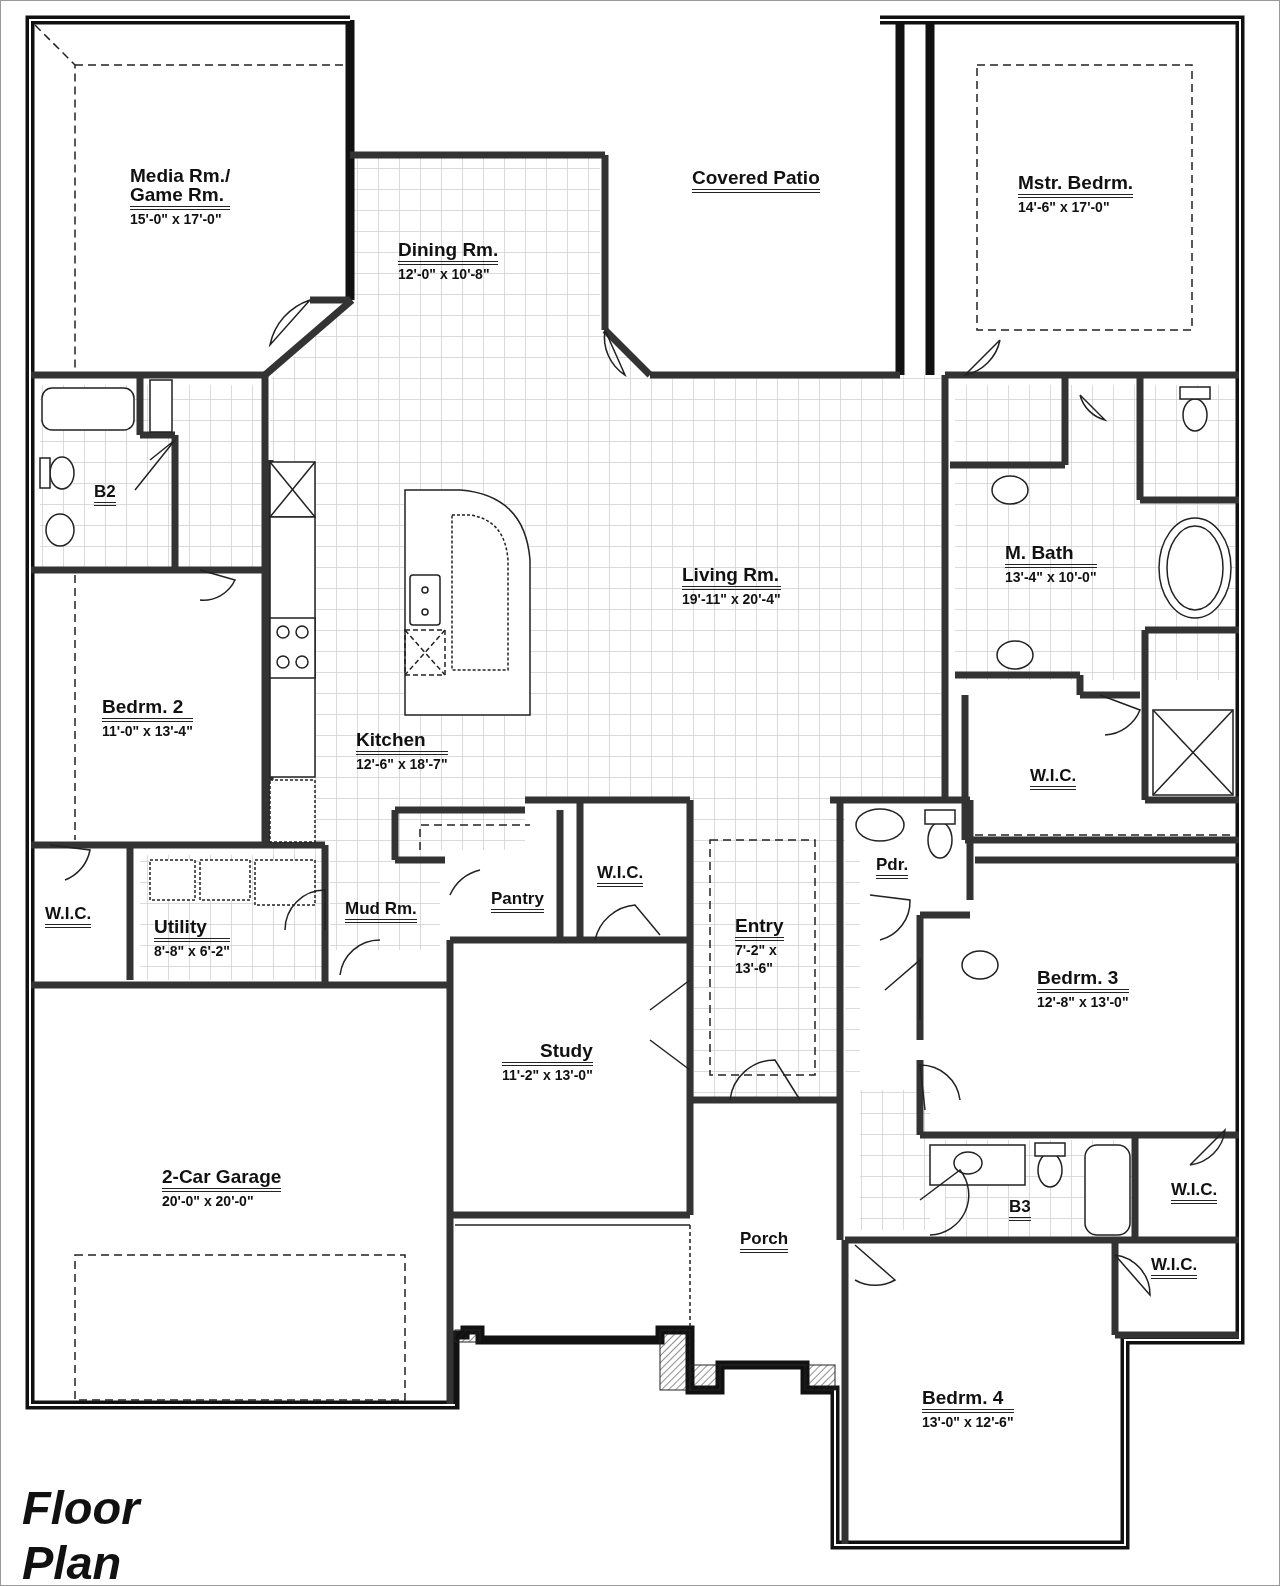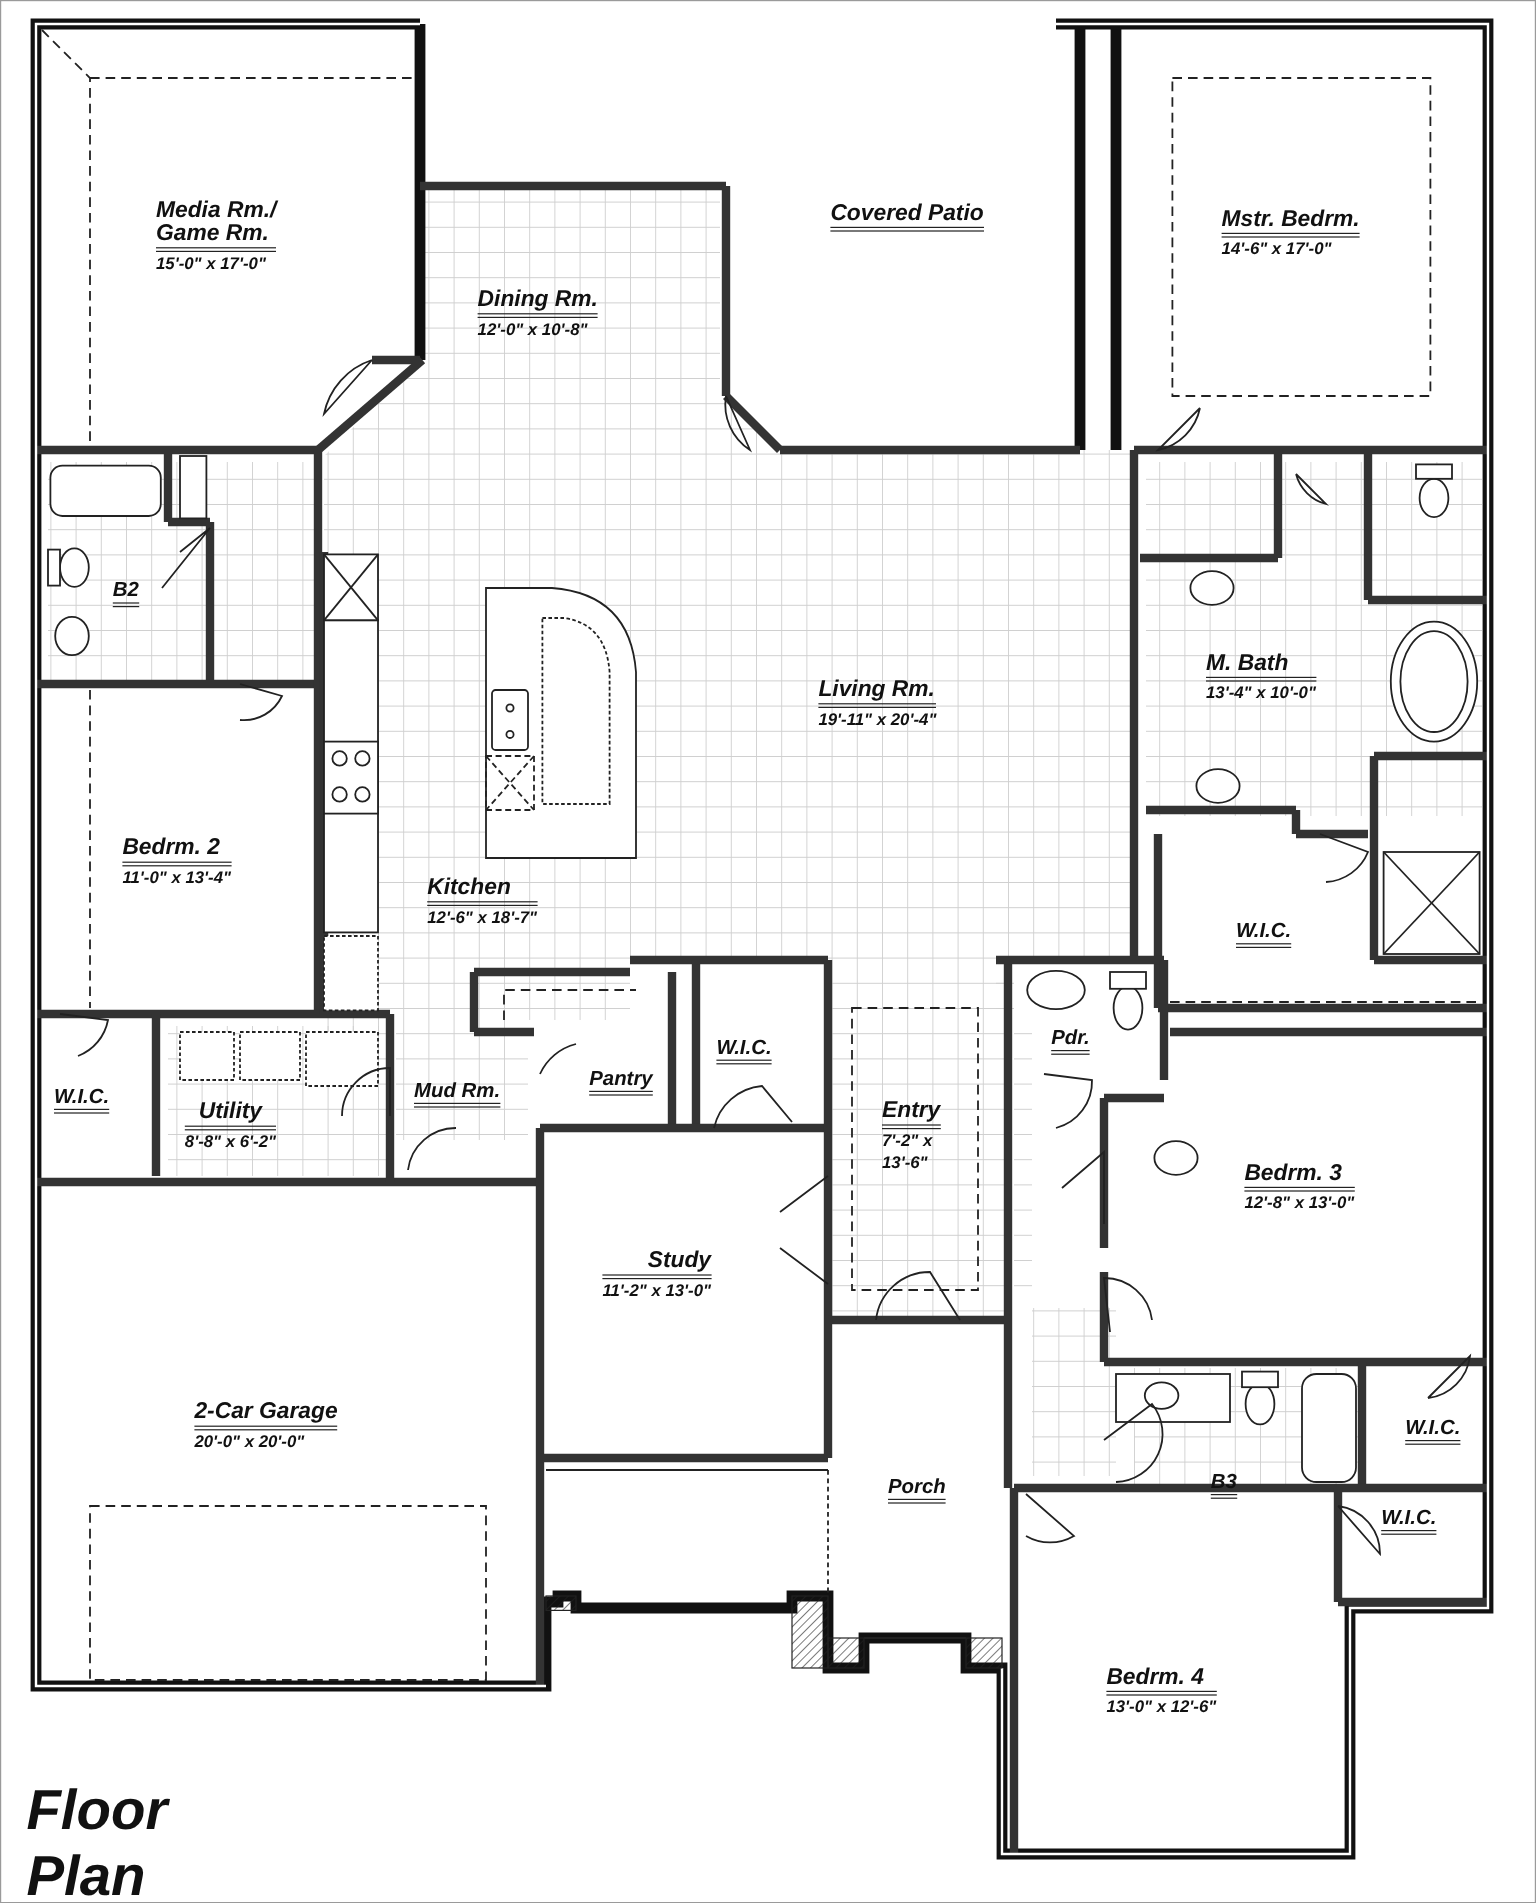--- a/index.html
+++ b/index.html
@@ -1,19 +1,19 @@
 <!DOCTYPE html>
 <html><head>
 <meta charset="utf-8">
 <style>
   html, body { margin:0; padding:0; background:#ffffff; }
   body { width:1280px; height:1586px; position:relative; overflow:hidden; font-family:"Liberation Sans", sans-serif; }
   #frame { position:absolute; left:0; top:0; width:1278px; height:1584px; border:1px solid #9a9a9a; }
   svg#plan { position:absolute; left:0; top:0; }
-  .lbl { position:absolute; font-family:"Liberation Sans", sans-serif; font-style:italic; font-weight:bold; color:#111; line-height:1; white-space:nowrap; }
+  .lbl { position:absolute; font-family:"Liberation Sans", sans-serif; font-weight:bold; color:#111; line-height:1; white-space:nowrap; }
   .lbl .name { display:block; font-size:19px; padding-bottom:2px; border-bottom:4px double #222; }
   .lbl .dim { display:block; font-size:14px; padding-top:2px; }
   .lbl.small .name { font-size:17px;text-align:center; }
   .title { position:absolute; left:22px; top:1480px; font-family:"Liberation Sans", sans-serif; font-style:italic; font-weight:bold; font-size:47px; color:#111; padding-bottom:4px; border-bottom:2px solid #222; width:218px; }
 </style>
 </head>
 <body>
 
 <div id="frame"></div>
 
@@ -260,21 +260,21 @@
 <div class="lbl" style="left:356px;top:730px;">
   <span class="name">Kitchen</span>
   <span class="dim">12'-6" x 18'-7"</span>
 </div>
 <div class="lbl small" style="left:1030px;top:767px;">
   <span class="name">W.I.C.</span>
 </div>
 <div class="lbl small" style="left:45px;top:905px;">
   <span class="name">W.I.C.</span>
 </div>
-<div class="lbl" style="left:154px;top:917px;text-align:center;">
+<div class="lbl" style="left:154px;top:917px;">
   <span class="name">Utility</span>
   <span class="dim">8'-8" x 6'-2"</span>
 </div>
 <div class="lbl small" style="left:345px;top:900px;">
   <span class="name">Mud Rm.</span>
 </div>
 <div class="lbl small" style="left:491px;top:890px;">
   <span class="name">Pantry</span>
 </div>
 <div class="lbl small" style="left:597px;top:864px;">
@@ -293,21 +293,21 @@
   <span class="dim">12'-8" x 13'-0"</span>
 </div>
 <div class="lbl" style="left:502px;top:1041px;text-align:right;">
   <span class="name">Study</span>
   <span class="dim">11'-2" x 13'-0"</span>
 </div>
 <div class="lbl" style="left:162px;top:1167px;">
   <span class="name">2-Car Garage</span>
   <span class="dim">20'-0" x 20'-0"</span>
 </div>
-<div class="lbl small" style="left:1009px;top:1198px;margin-top:28px;">
+<div class="lbl small" style="left:1009px;top:1198px;">
   <span class="name">B3</span>
 </div>
 <div class="lbl small" style="left:1171px;top:1181px;">
   <span class="name">W.I.C.</span>
 </div>
 <div class="lbl small" style="left:740px;top:1230px;">
   <span class="name">Porch</span>
 </div>
 <div class="lbl small" style="left:1151px;top:1256px;">
   <span class="name">W.I.C.</span>

